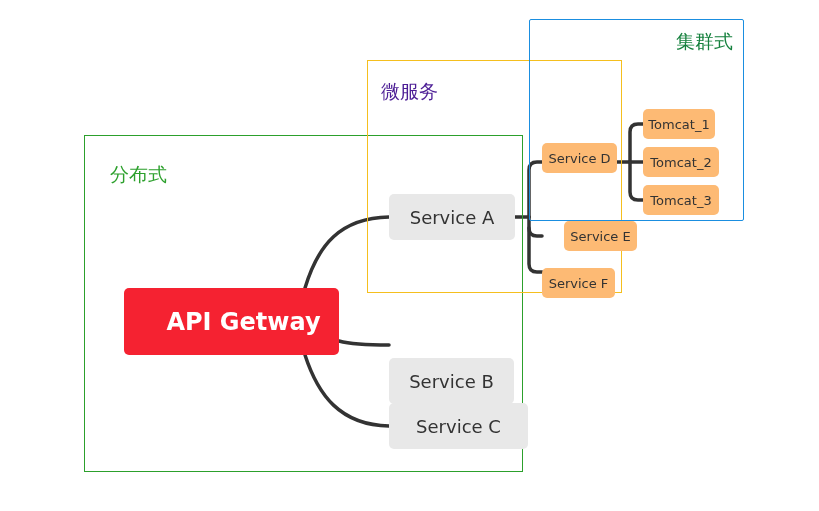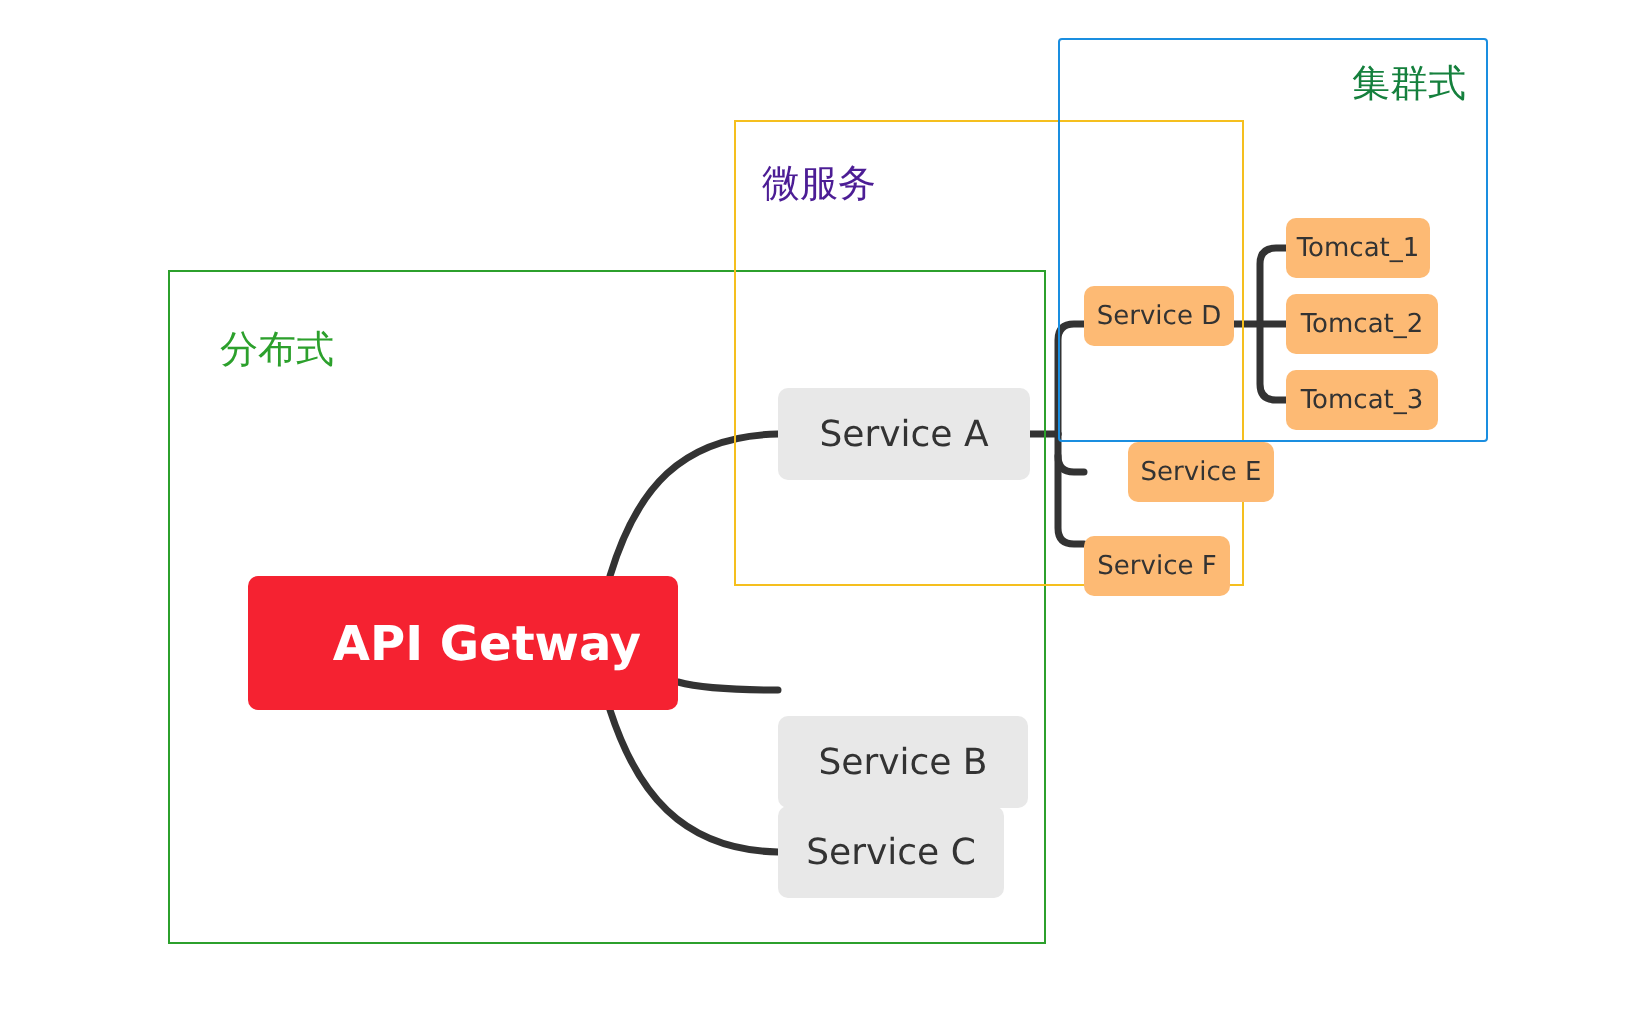--- a/index.html
+++ b/index.html
@@ -11,21 +11,21 @@
     .g-cluster { left: 529px; top: 19px; width: 215px; height: 202px; border-color: #1a8ee0; border-radius: 2px; }
     .glabel { font-size: 19px; font-family: "DejaVu Sans", sans-serif; }
     .l-dist { left: 110px; top: 150px; color: #2ca02c; margin-top: 12px; }
     .l-micro { left: 381px; top: 79px; color: #4c1d95; }
     .l-cluster { left: 676px; top: 29px; color: #15803d; }
     svg.lines { position: absolute; left: 0; top: 0; }
     .root { left: 124px; top: 288px; width: 215px; height: 67px; background: #f52231; border-radius: 5px; color: #fff; font-family: "DejaVu Sans", sans-serif; font-weight: bold; font-size: 24px; display: flex; align-items: center; justify-content: center; padding-left: 24px; }
     .node { background: #e8e8e8; border-radius: 5px; color: #333; font-family: "DejaVu Sans", sans-serif; font-size: 18px; display: flex; align-items: center; justify-content: center; }
     .n-a { left: 389px; top: 194px; width: 126px; height: 46px; }
     .n-b { left: 389px; top: 322px; width: 125px; height: 46px; margin-top: 36px; }
-    .n-c { left: 389px; top: 403px; width: 113px; height: 46px; }
+    .n-c { left: 389px; top: 403px; width: 139px; height: 46px; }
     .leaf { background: #fdba74; border-radius: 5px; color: #333; font-family: "DejaVu Sans", sans-serif; font-size: 13px; display: flex; align-items: center; justify-content: center; }
     .n-d { left: 542px; top: 143px; width: 75px; height: 30px; }
     .n-e { left: 564px; top: 221px; width: 73px; height: 30px; }
     .n-f { left: 542px; top: 257px; width: 73px; height: 30px; margin-top: 11px; }
     .t1 { left: 643px; top: 109px; width: 72px; height: 30px; }
     .t2 { left: 643px; top: 147px; width: 76px; height: 30px; }
     .t3 { left: 643px; top: 185px; width: 76px; height: 30px; }
   </style>
 </head>
 <body>

